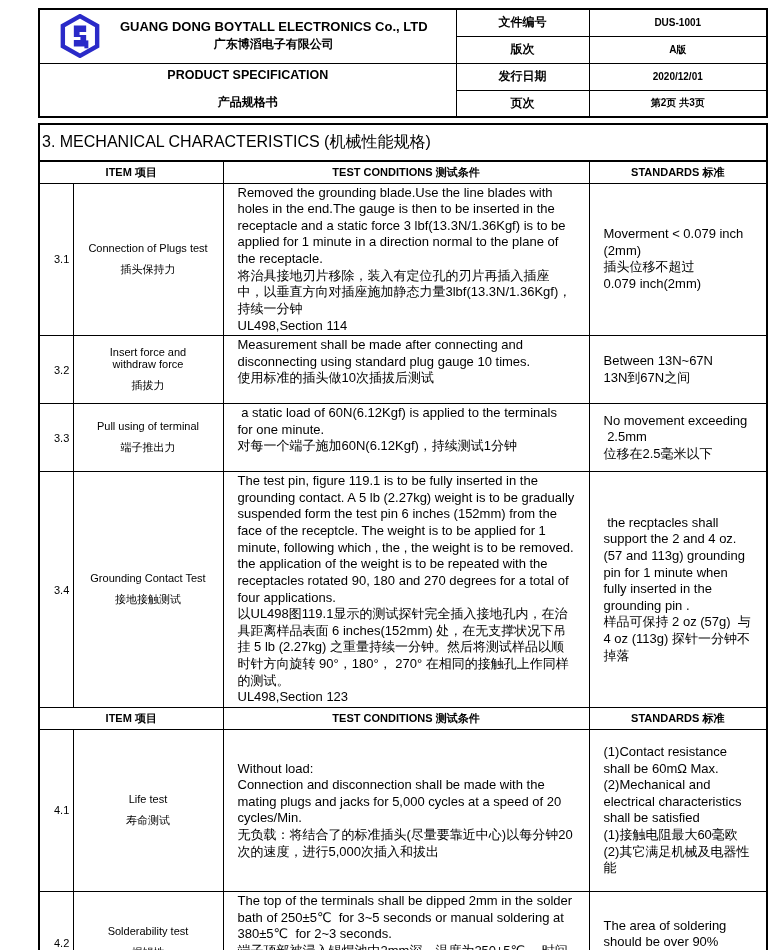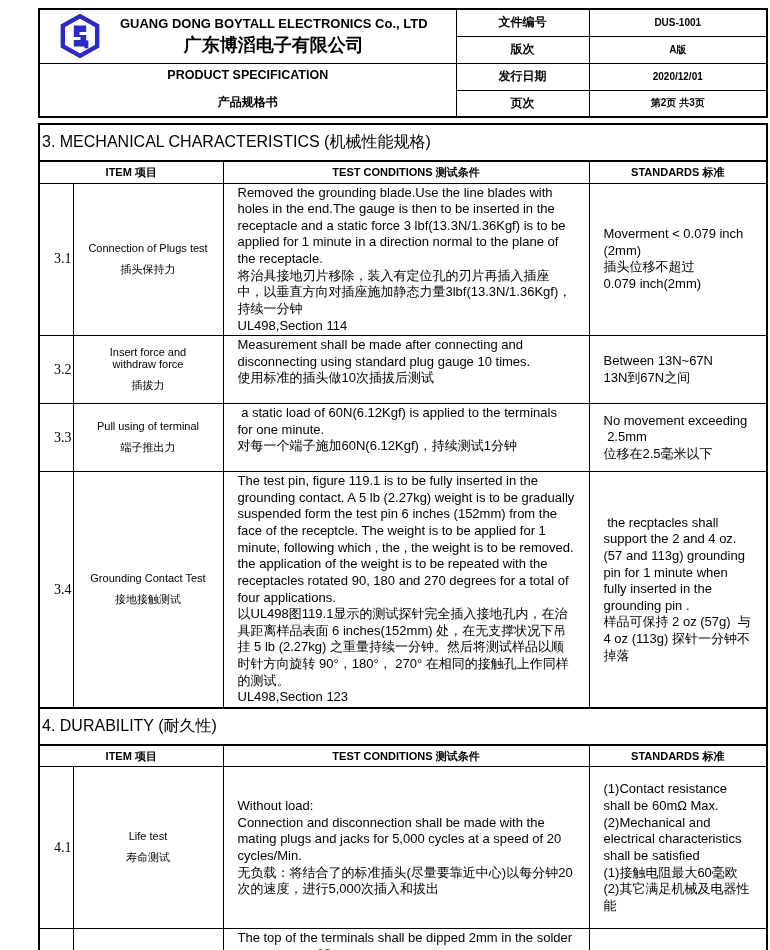--- a/index.html
+++ b/index.html
@@ -11,31 +11,31 @@
   table { border-collapse:collapse; table-layout:fixed; width:728px; }
   td { border:1px solid #000; padding:1px 14px; font-size:11px; color:#000;
        overflow:hidden; box-sizing:border-box; }
   .hdr-table { border:2px solid #000; margin-bottom:5px; }
   .hdr-table td { height:27px; }
   .company-cell { text-align:center; vertical-align:middle; }
   .company-flex { display:flex; align-items:center; }
   .logo-box { width:52px; flex:0 0 52px; display:flex; justify-content:center; }
   .company-names { flex:1; text-align:center; }
   .company-en { font-weight:bold; font-size:13px; }
-  .company-cn { font-weight:bold; font-size:18px; margin-top:2px; }
+  .company-cn { font-weight:bold; font-size:12px; margin-top:2px; }
   .title-cell { text-align:center; vertical-align:middle; }
   .title-en { font-weight:bold; font-size:12.5px; }
   .title-cn { font-weight:bold; font-size:12px; margin-top:12px; }
   .meta-label { text-align:center; vertical-align:middle; font-weight:bold; font-size:12px; }
   .meta-value { text-align:center; vertical-align:middle; font-weight:bold; font-size:10px; }
   .main-table { border:2px solid #000; }
   .section-title-cell { font-weight:normal; font-size:16px; border-top:2px solid #000;
        border-bottom:2px solid #000; padding:7px 2px; }
   .colhead { text-align:center; vertical-align:middle; font-weight:bold; font-size:11px;margin-left:12px; }
-  .num-cell { text-align:center; vertical-align:middle; font-size:14px;font-family:Liberation Serif, serif; }
+  .num-cell { text-align:center; vertical-align:middle; font-size:11px; }
   .item-cell { text-align:center; vertical-align:middle; font-size:11px; }
   .item-cell .cn { margin-top:8px; }
   .cond-cell { vertical-align:top; }
   .cond-cell.vmid { vertical-align:middle; }
   .std-cell { vertical-align:middle; }
   .pre { white-space:pre-wrap; font-size:13px; line-height:1.28; word-wrap:break-word; }
 </style>
 </head>
 <body>
 
@@ -165,23 +165,20 @@
         <div class="pre">The test pin, figure 119.1 is to be fully inserted in the grounding contact. A 5 lb (2.27kg) weight is to be gradually suspended form the test pin 6 inches (152mm) from the face of the receptcle. The weight is to be applied for 1 minute, following which , the , the weight is to be removed. the application of the weight is to be repeated with the receptacles rotated 90, 180 and 270 degrees for a total of four applications.
 以UL498图119.1显示的测试探针完全插入接地孔内，在治具距离样品表面 6 inches(152mm) 处，在无支撑状况下吊挂 5 lb (2.27kg) 之重量持续一分钟。然后将测试样品以顺时针方向旋转 90°，180°， 270° 在相同的接触孔上作同样的测试。
 UL498,Section 123</div>
       </td>
       <td class="std-cell">
         <div class="pre"> the recptacles shall support the 2 and 4 oz.(57 and 113g) grounding pin for 1 minute when fully inserted in the grounding pin .
 样品可保持 2 oz (57g)  与 4 oz (113g) 探针一分钟不掉落</div>
       </td>
     </tr>
 
-    <tr style="height:30px">
-      <td class="section-title-cell" colspan="4">4. DURABILITY  (耐久性)</td>
-    </tr>
     <tr style="height:22px">
       <td class="colhead" colspan="2">ITEM 项目</td>
       <td class="colhead">TEST CONDITIONS 测试条件</td>
       <td class="colhead">STANDARDS 标准</td>
     </tr>
 
     <tr style="height:162px">
       <td class="num-cell">4.1</td>
       <td class="item-cell">
         <div>Life test</div>

